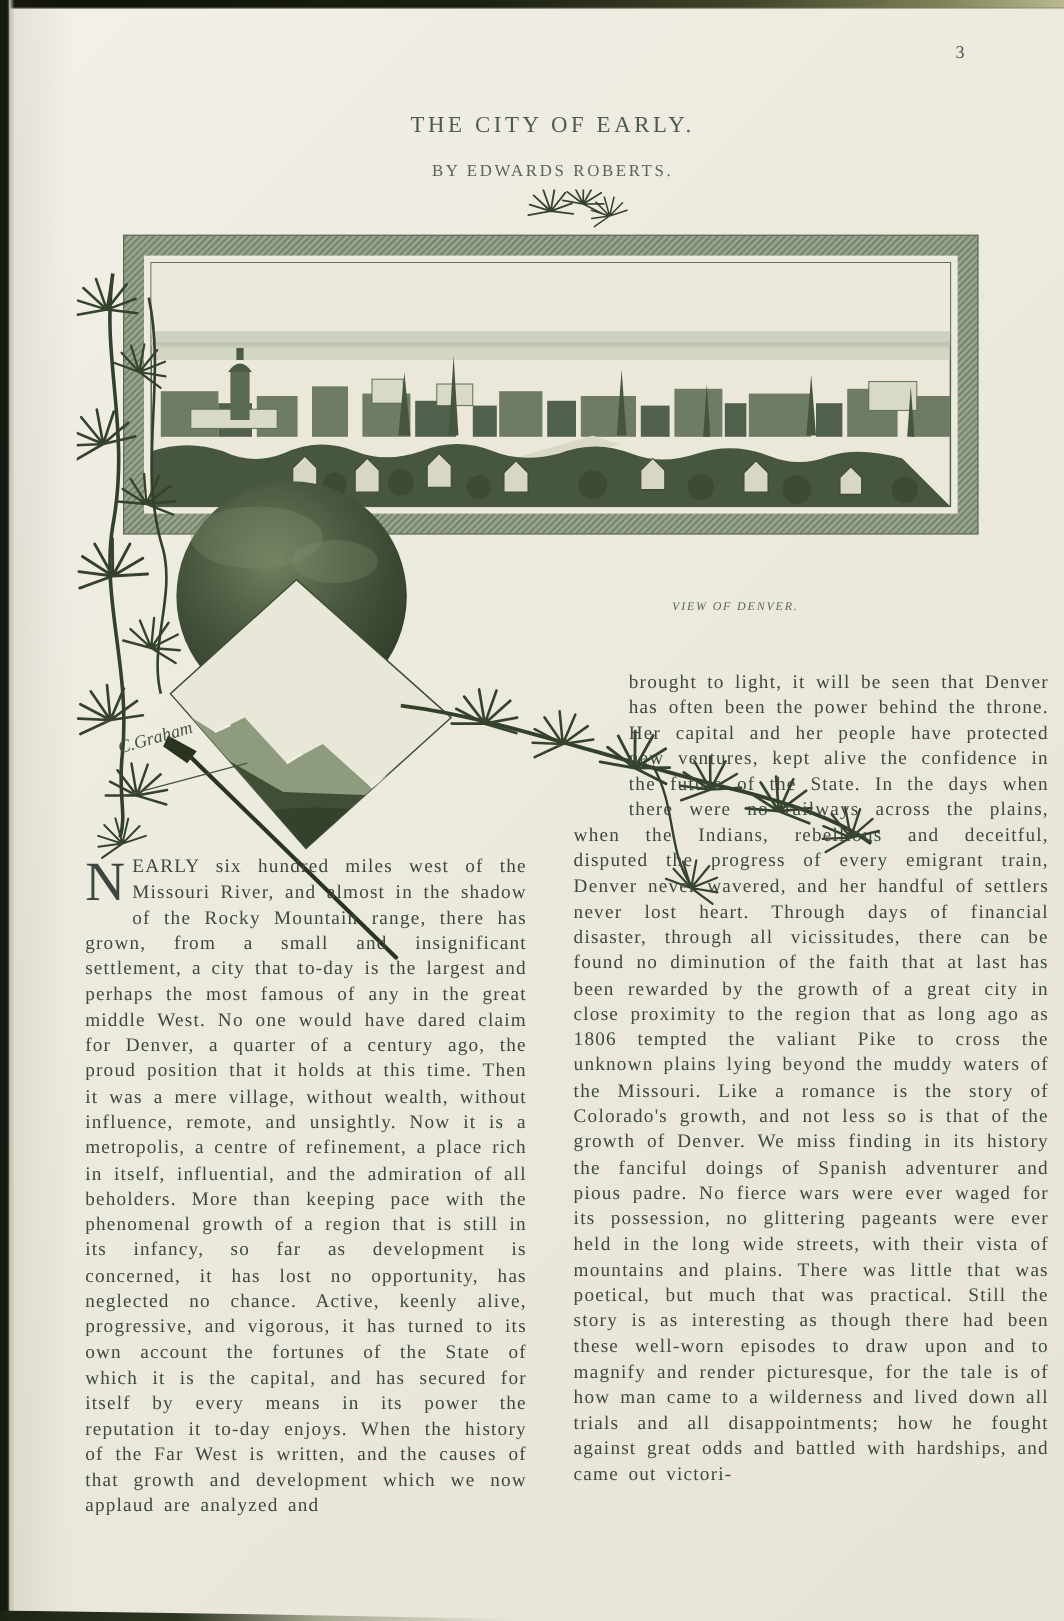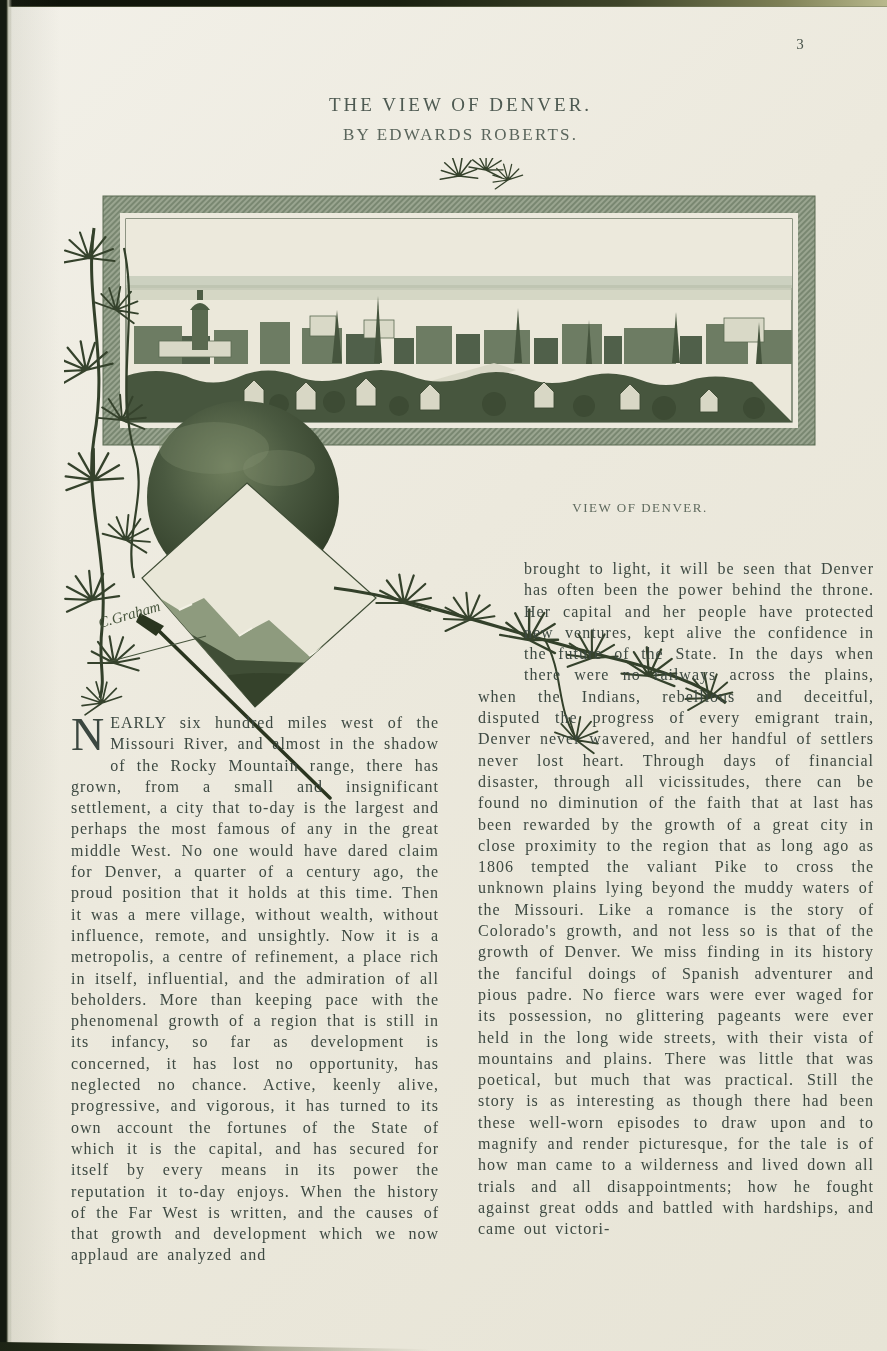--- a/index.html
+++ b/index.html
@@ -18,46 +18,46 @@
     background:linear-gradient(to right,rgba(90,95,75,.10),rgba(90,95,75,0));}
   .edge-bottom{position:absolute;left:0;bottom:0;width:430px;height:12px;
     background:linear-gradient(to right,#1d2415 0%,#2e3520 35%,rgba(110,115,85,.55) 62%,rgba(110,115,85,0) 100%);
     clip-path:polygon(0 25%,55% 55%,100% 85%,100% 100%,0 100%);}
 
   .page-number{position:absolute;left:780px;top:36px;width:40px;text-align:center;
     font-size:15px;color:#4a554c;}
 
   .header{position:absolute;left:0;top:94px;width:887px;text-align:center;padding-left:34px;box-sizing:border-box;}
   .title{font-size:19px;letter-spacing:3px;color:#4e5a52;}
-  .byline{margin-top:9px;font-size:17px;letter-spacing:2.2px;color:#5a655c;}
+  .byline{margin-top:20px;font-size:14px;letter-spacing:2.2px;color:#5a655c;}
 
   .illustration{position:absolute;left:64px;top:158px;width:756px;height:680px;pointer-events:none;}
-  .caption{position:absolute;left:560px;top:500px;width:160px;text-align:center;
-    font-size:13px;letter-spacing:1.5px;color:#5f6a5e;}
+  .caption{position:absolute;left:560px;top:500px;width:160px;text-align:left;
+    font-size:10px;letter-spacing:1.5px;color:#5f6a5e;font-style:italic;}
 
   .col{position:absolute;text-align:justify;color:#3d4942;
     font-size:16px;line-height:21.3px;letter-spacing:1px;word-spacing:3px;}
   .col-left{left:71px;top:712px;width:368px;}
   .col-right{left:443px;top:558px;width:396px;margin-left:35px;}
   .dropcap{float:left;font-size:46px;line-height:42px;height:42px;
     margin:2px 6px 0 0;color:#3b4740;letter-spacing:0;}
   .wrap-spacer{float:left;width:46px;height:107px;}
 </style>
 </head>
 <body>
 
 <div class="edge-top noselect"></div>
 <div class="edge-left noselect"></div>
 <div class="gutter-shade noselect"></div>
 <div class="edge-bottom noselect"></div>
 
 <div class="page-number">3</div>
 
 <div class="header">
-  <div class="title">THE VIEW OF DENVER.</div>
+  <div class="title">THE CITY OF EARLY.</div>
   <div class="byline">BY EDWARDS ROBERTS.</div>
 </div>
 
 <div class="illustration">
 <svg width="756" height="680" viewBox="0 0 756 680" xmlns="http://www.w3.org/2000/svg">
   <defs>
     <pattern id="hatch" width="4" height="4" patternUnits="userSpaceOnUse" patternTransform="rotate(45)">
       <rect width="4" height="4" fill="#9aa590"></rect>
       <line x1="1" y1="0" x2="1" y2="4" stroke="#6e7d66" stroke-width="1.5"></line>
     </pattern>

